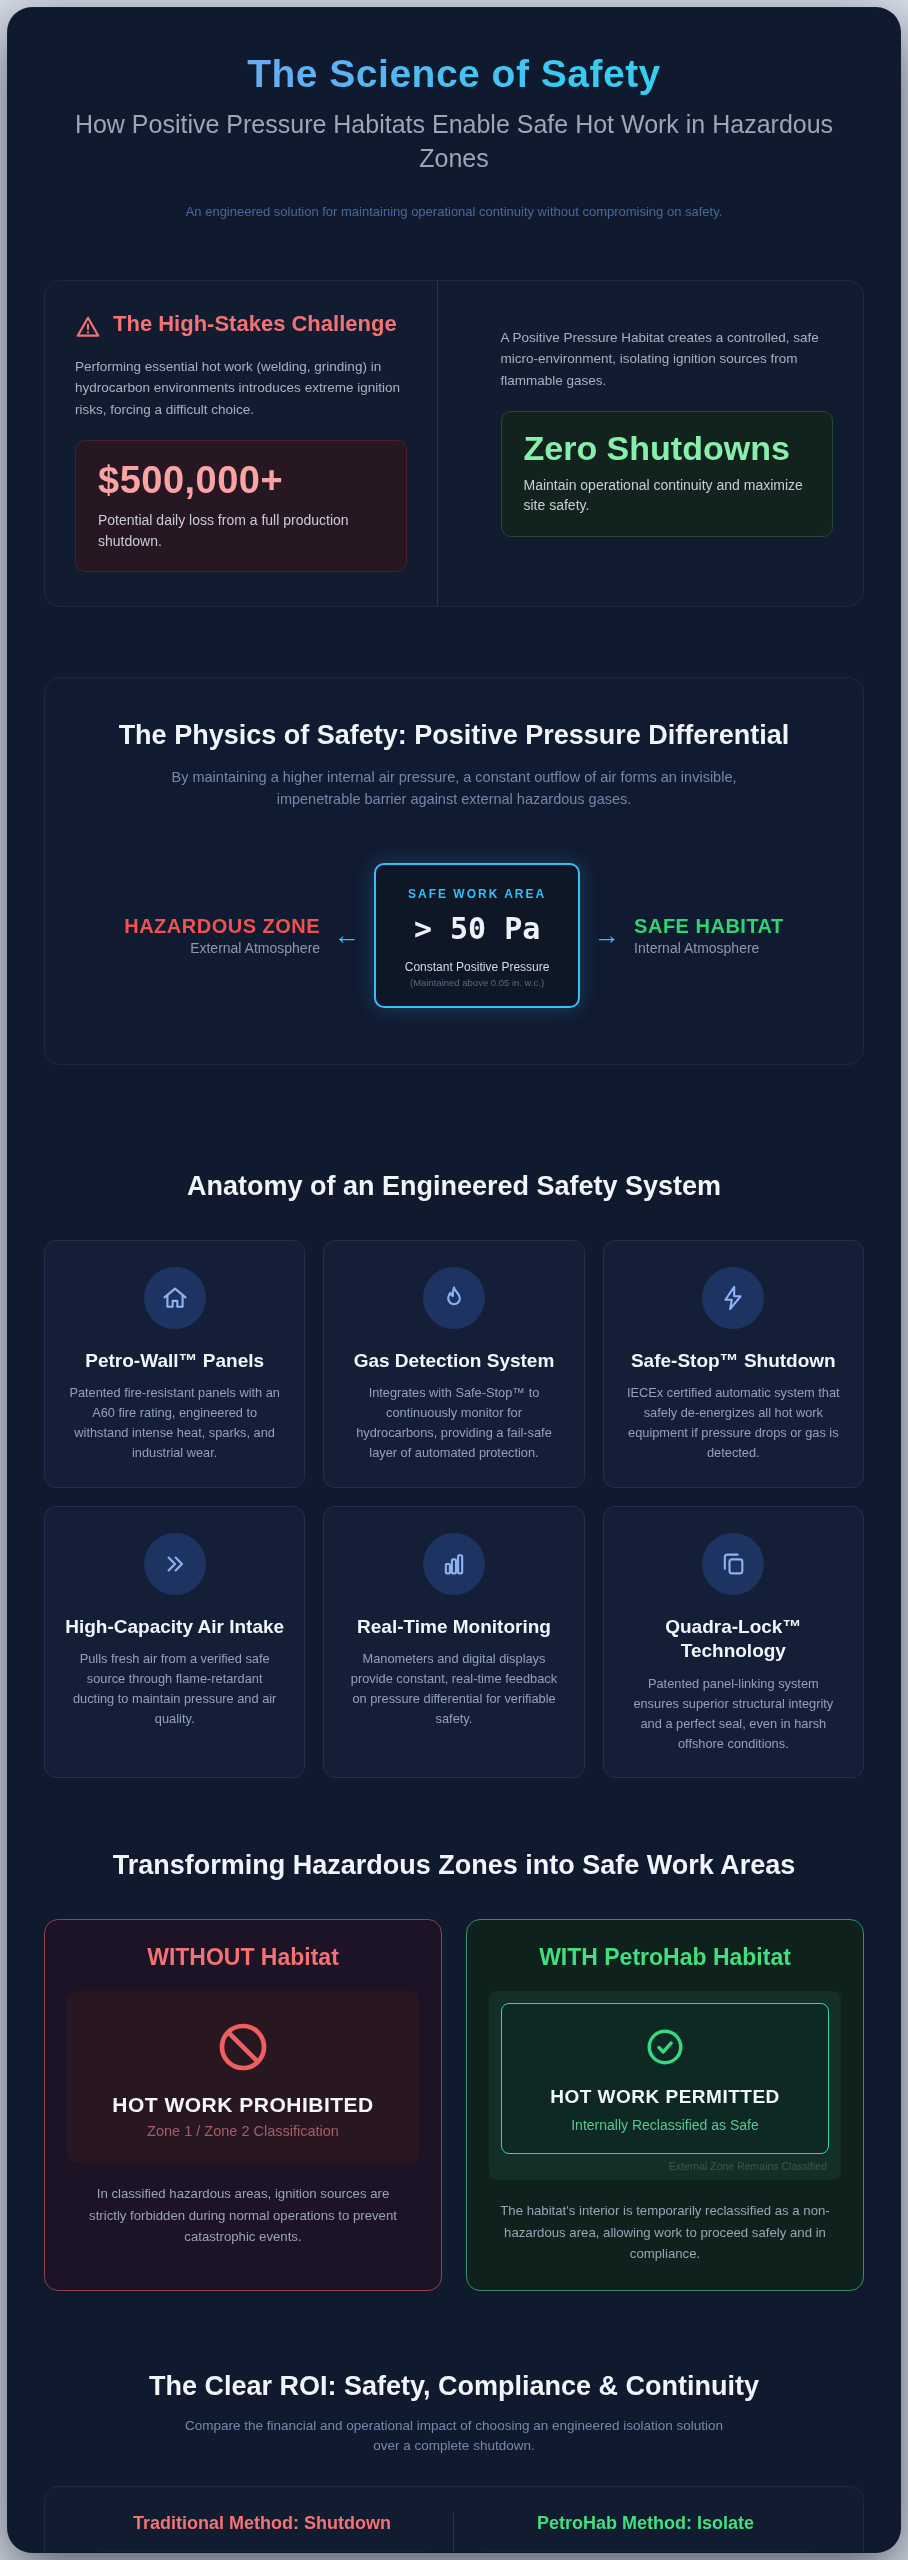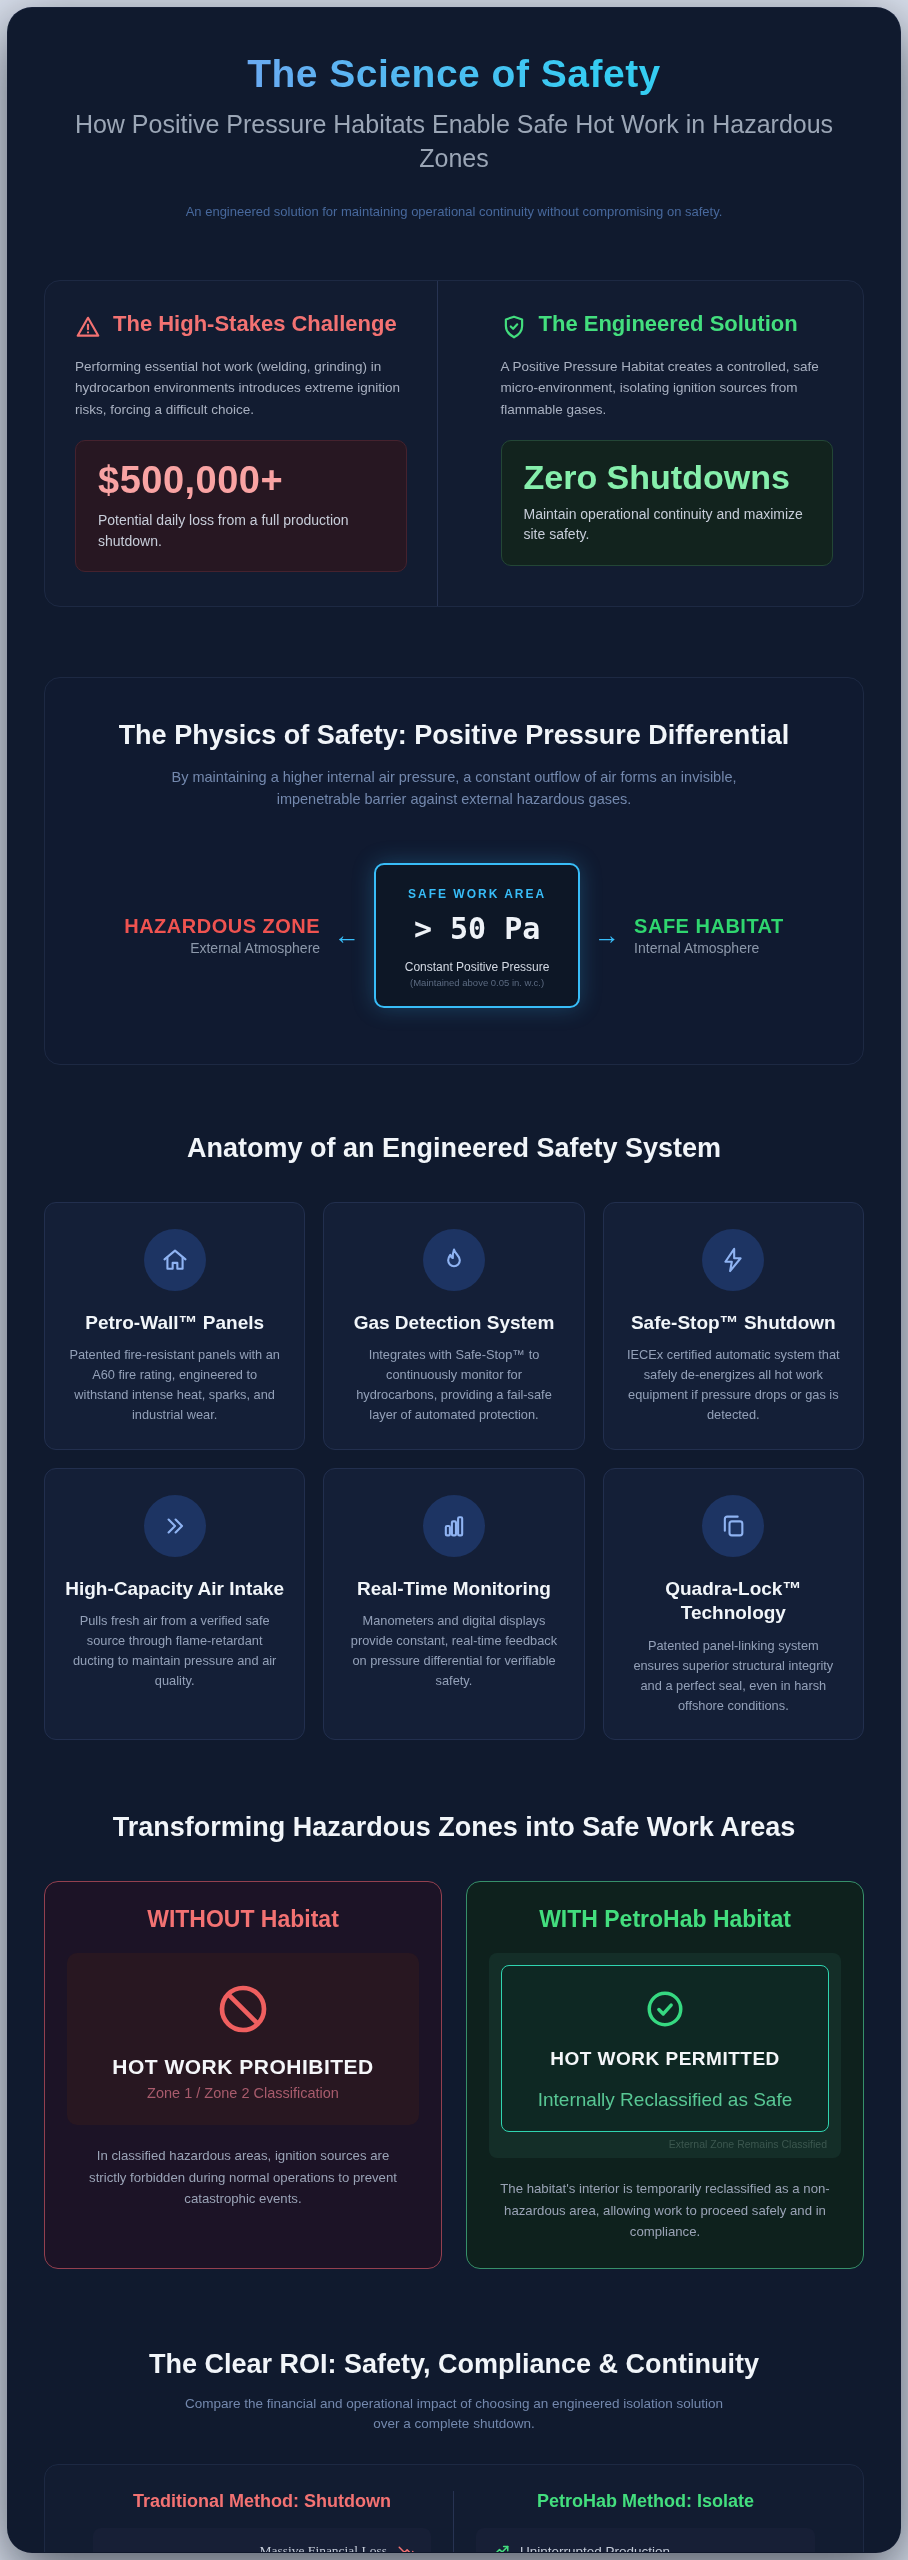--- a/index.html
+++ b/index.html
@@ -77,21 +77,21 @@
     padding: 22px 14px 18px; text-align: center;
     box-shadow: 0 0 22px rgba(56,189,248,.25);
   }
   .pb-title { font-size: 12px; font-weight: bold; letter-spacing: 2px; color: #38bdf8; }
   .pb-value { margin-top: 10px; font-size: 30px; font-weight: bold; color: #eef2f7;
     font-family: "DejaVu Sans Mono", monospace; }
   .pb-caption { margin-top: 14px; font-size: 12px; color: #d4dae4; }
   .pb-note { margin-top: 3px; font-size: 9.5px; color: #5b6a80; }
 
   
-  .anatomy-h { margin-top: 66px; }
+  .anatomy-h { margin-top: 104px; }
   .anatomy-grid { margin-top: 36px; display: grid; grid-template-columns: repeat(3,1fr); gap: 18px; }
   .a-card { background: #141f37; border: 1px solid #222f4e; border-radius: 12px;
     padding: 26px 20px 24px; text-align: center; }
   .a-ic { width: 62px; height: 62px; border-radius: 50%; background: #1d3463;
     display: flex; align-items: center; justify-content: center; margin: 0 auto; }
   .a-title { margin-top: 20px; font-size: 19px; font-weight: bold; color: #f1f5f9; line-height: 1.3; }
   .a-desc { margin-top: 10px; font-size: 12.8px; line-height: 1.55; color: #93a0b8; }
 
   
   .transform-h { margin-top: 70px; }
@@ -102,21 +102,21 @@
   .vs-title { font-size: 23px; font-weight: bold; }
   .vs-title.red { color: #f37272; }
   .vs-title.green { color: #43de7e; }
   .prohibit-box { margin-top: 20px; background: #281721; border-radius: 10px; padding: 28px 16px 24px; }
   .vs-main { margin-top: 14px; font-size: 21px; font-weight: bold; color: #f4f6f9; letter-spacing: .5px; }
   .vs-sub-red { margin-top: 6px; font-size: 14.5px; color: #a85b6c; }
   .permit-outer { margin-top: 20px; background: #142e28; border-radius: 8px; padding: 12px 12px 4px; }
   .permit-box { border: 1.5px solid #2fd4b0; border-radius: 8px; background: #0e2823;
     padding: 22px 14px 20px; }
   .vs-main.sm { font-size: 19px; }
-  .vs-sub-green { margin-top: 19px; font-size: 19px; color: #58c794; }
+  .vs-sub-green { margin-top: 9px; font-size: 14px; color: #58c794; }
   .permit-note { text-align: right; font-size: 10.5px; color: #3c574f; padding: 6px 2px 4px; }
   .vs-para { margin: 20px auto 0; width: 330px; font-size: 13.2px; line-height: 1.6; color: #9aa3b6; }
 
   
   .roi-h { margin-top: 78px; }
   .roi-sub { margin: 12px auto 0; width: 560px; text-align: center; font-size: 13.5px;
     line-height: 1.5; color: #7388ad; }
   .roi-card { margin-top: 30px; border-radius: 14px; padding: 26px 26px 30px;
     display: grid; grid-template-columns: 1fr 1fr; }
   .roi-col { padding: 0 22px; }
@@ -154,29 +154,20 @@
           </span>
           <span class="duo-title red">The High-Stakes Challenge</span>
         </div>
         <div class="duo-body">Performing essential hot work (welding, grinding) in hydrocarbon environments introduces extreme ignition risks, forcing a difficult choice.</div>
         <div class="stat-box red">
           <div class="stat-value-red">$500,000+</div>
           <div class="stat-caption">Potential daily loss from a full production shutdown.</div>
         </div>
       </div>
       <div class="duo-col">
-        <div class="duo-head">
-          <span class="ic">
-            <svg width="26" height="26" viewBox="0 0 24 24" fill="none" stroke="#43de7e" stroke-width="2" stroke-linecap="round" stroke-linejoin="round">
-                <path d="M12 2.5 19.5 5v6c0 4.8-3.2 8.2-7.5 10.5C7.7 19.2 4.5 15.8 4.5 11V5z"></path>
-                <polyline points="9 11.5 11.2 13.7 15 9.5"></polyline>
-              </svg>
-          </span>
-          <span class="duo-title green">The Engineered Solution</span>
-        </div>
         <div class="duo-body">A Positive Pressure Habitat creates a controlled, safe micro-environment, isolating ignition sources from flammable gases.</div>
         <div class="stat-box green">
           <div class="stat-value-green">Zero Shutdowns</div>
           <div class="stat-caption">Maintain operational continuity and maximize site safety.</div>
         </div>
       </div>
     </div>
 
     <div class="card physics-card">
       <div class="sec-h2">The Physics of Safety: Positive Pressure Differential</div>

